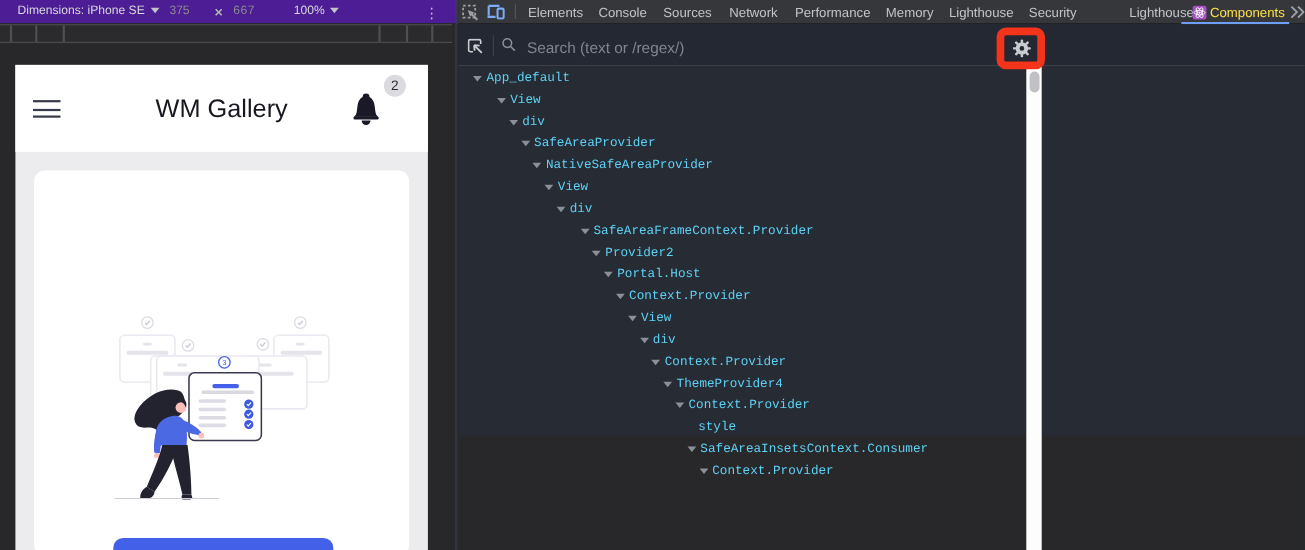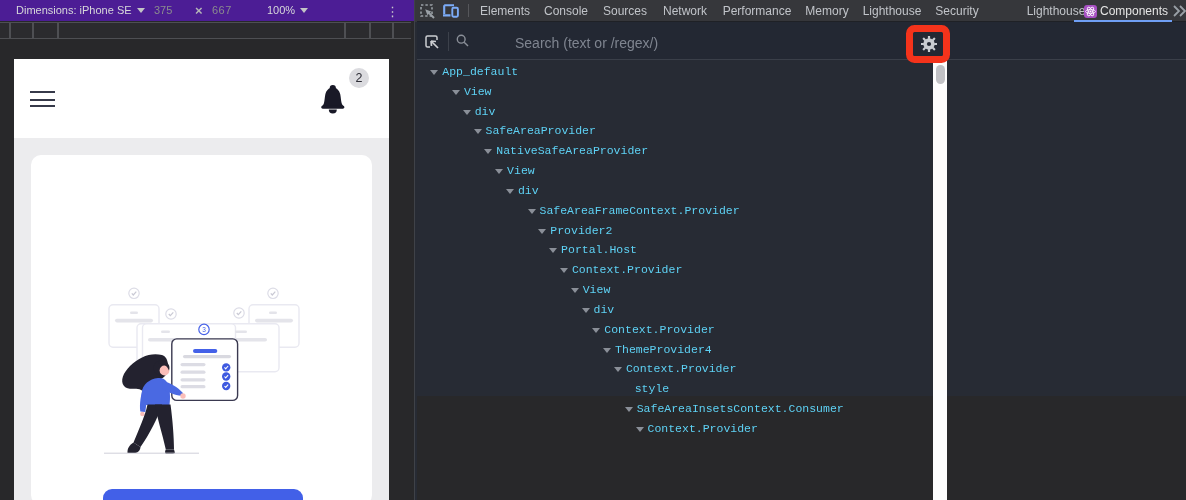--- a/index.html
+++ b/index.html
@@ -69,20 +69,21 @@
     <div class="mqline" style="left:344px;"></div>
     <div class="mqline" style="left:369px;"></div>
     <div class="mqline" style="left:392px;"></div>
   </div>
 
   <div id="screen">
     <div id="apphdr">
       <div class="hline" style="top:32.3px;"></div>
       <div class="hline" style="top:39.5px;"></div>
       <div class="hline" style="top:46.3px;"></div>
+      <div id="apptitle">WM Gallery</div>
       <svg class="abs" style="left:305px;top:24px;" width="28" height="31" viewBox="0 0 28 31">
         <g fill="#191927">
           <circle cx="13.8" cy="5" r="3.1"></circle>
           <path d="M13.8 4.5 C10 4.5 7.3 7.2 6.3 11.5 C5.7 14.5 5.6 17.5 5 20 C4.6 21.6 3.7 22.4 3 23.2 L24.6 23.2 C23.9 22.4 23 21.6 22.6 20 C22 17.5 21.9 14.5 21.3 11.5 C20.3 7.2 17.6 4.5 13.8 4.5 Z"></path>
           <rect x="2.3" y="22.7" width="23" height="3" rx="1.4"></rect>
           <path d="M9.8 26.6 A4 4 0 0 0 17.8 26.6 Z"></path>
         </g>
       </svg>
       <div id="badge">2</div>
     </div>
@@ -193,39 +194,39 @@
 
     <svg class="abs" style="left:667px;top:5px;" width="13" height="13" viewBox="0 0 13 13">
       <rect x="0" y="0" width="13" height="13" rx="3" fill="#a64fc2"></rect>
       <g stroke="#ffffff" stroke-width="0.8" fill="none">
         <ellipse cx="6.5" cy="6.5" rx="5" ry="2"></ellipse>
         <ellipse cx="6.5" cy="6.5" rx="5" ry="2" transform="rotate(60 6.5 6.5)"></ellipse>
         <ellipse cx="6.5" cy="6.5" rx="5" ry="2" transform="rotate(120 6.5 6.5)"></ellipse>
       </g>
       <circle cx="6.5" cy="6.5" r="1" fill="#ffffff"></circle>
     </svg>
-    <span class="tab" style="left:717px;color:#e5e5e5;">Components</span>
+    <span class="tab" style="left:717px;color:#fde047;">Components</span>
     <div class="abs" style="left:657px;top:19.5px;width:98px;height:2.5px;background:#6f9ff5;"></div>
     <svg class="abs" style="left:755px;top:5px;" width="14" height="12" viewBox="0 0 14 12">
       <path d="M2 1 L7 6 L2 11 M8 1 L13 6 L8 11" stroke="#9aa0a6" stroke-width="1.8" fill="none"></path>
     </svg>
   </div>
 
   <div id="searchrow">
 
     <svg class="abs" style="left:8px;top:13px;" width="14" height="14" viewBox="0 0 14 14">
       <path d="M12 5 L12 2.5 A1.5 1.5 0 0 0 10.5 1 L2.5 1 A1.5 1.5 0 0 0 1 2.5 L1 10.5 A1.5 1.5 0 0 0 2.5 12 L5 12" stroke="#ccced2" stroke-width="1.5" fill="none"></path>
       <path d="M6 6 L13 13 M6 6 L6.5 11 M6 6 L11 6.5" stroke="#ccced2" stroke-width="1.7" fill="none"></path>
     </svg>
     <div class="abs" style="left:31px;top:10px;width:1px;height:19px;background:#3c414b;"></div>
     <svg class="abs" style="left:39px;top:12px;" width="13" height="13" viewBox="0 0 13 13">
       <circle cx="5.2" cy="5.2" r="3.9" stroke="#8b9099" stroke-width="1.4" fill="none"></circle>
       <line x1="8.2" y1="8.2" x2="12" y2="12" stroke="#8b9099" stroke-width="1.4"></line>
     </svg>
-    <span class="abs" style="left:62px;top:12.5px;font-size:14px;color:#7f8590;margin-left:36px;">Search (text or /regex/)</span>
+    <span class="abs" style="left:62px;top:12.5px;font-size:14px;color:#7f8590;">Search (text or /regex/)</span>
 
     <svg class="abs" style="left:504px;top:14px;" width="16" height="16" viewBox="0 0 16 16">
       <g fill="#c9ccd1">
           <rect x="6.9" y="-0.4" width="2.2" height="3.4" rx="0.7" transform="rotate(0 8 8)"></rect>
           <rect x="6.9" y="-0.4" width="2.2" height="3.4" rx="0.7" transform="rotate(45 8 8)"></rect>
           <rect x="6.9" y="-0.4" width="2.2" height="3.4" rx="0.7" transform="rotate(90 8 8)"></rect>
           <rect x="6.9" y="-0.4" width="2.2" height="3.4" rx="0.7" transform="rotate(135 8 8)"></rect>
           <rect x="6.9" y="-0.4" width="2.2" height="3.4" rx="0.7" transform="rotate(180 8 8)"></rect>
           <rect x="6.9" y="-0.4" width="2.2" height="3.4" rx="0.7" transform="rotate(225 8 8)"></rect>
           <rect x="6.9" y="-0.4" width="2.2" height="3.4" rx="0.7" transform="rotate(270 8 8)"></rect>

